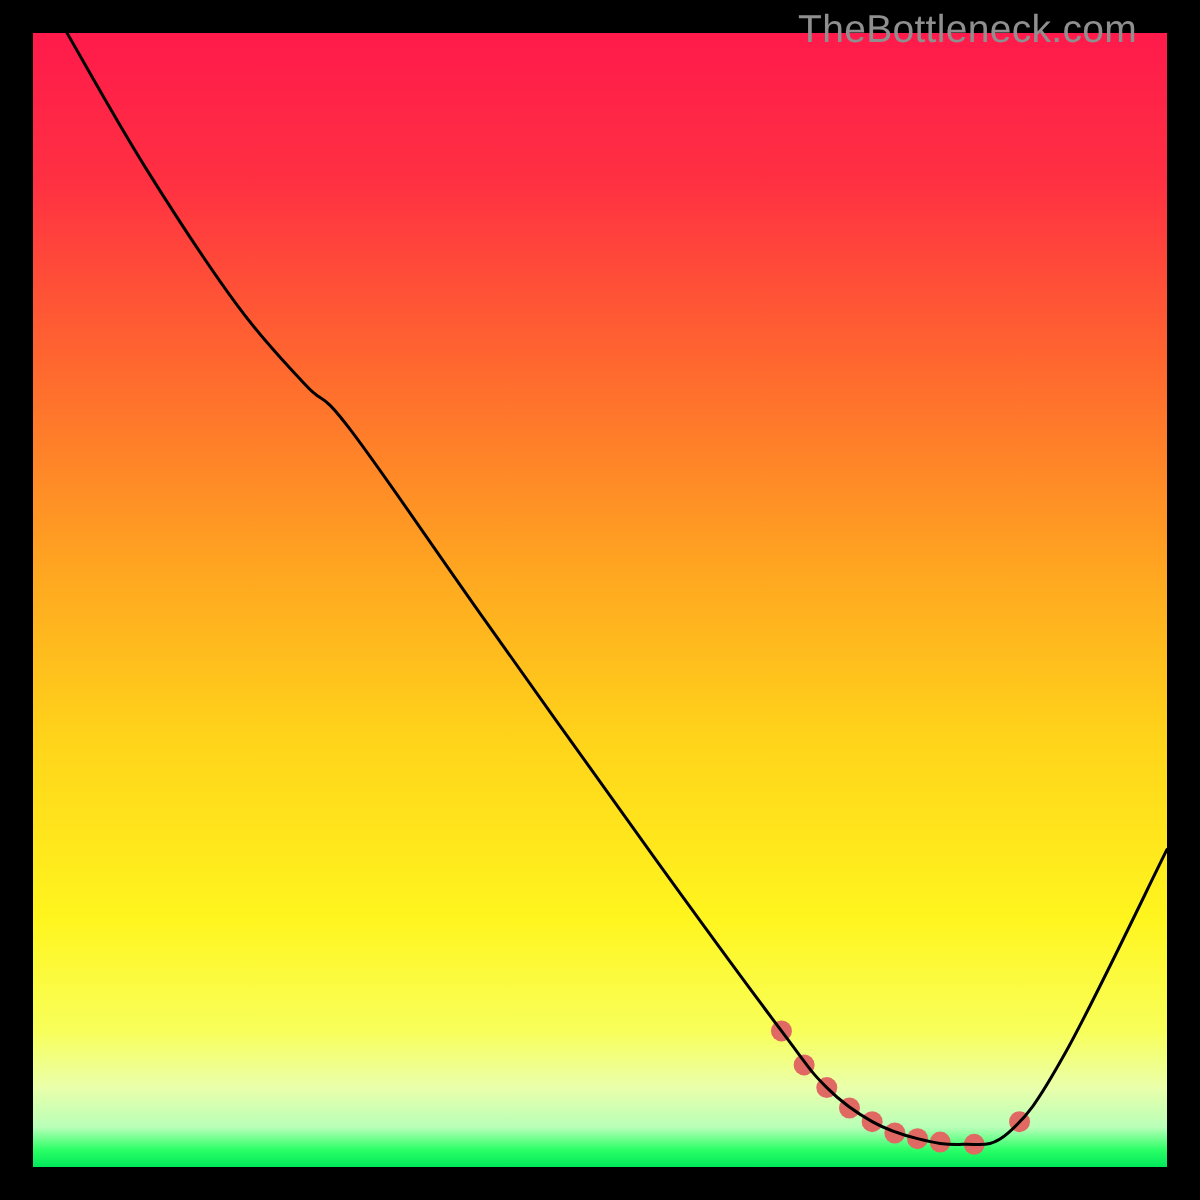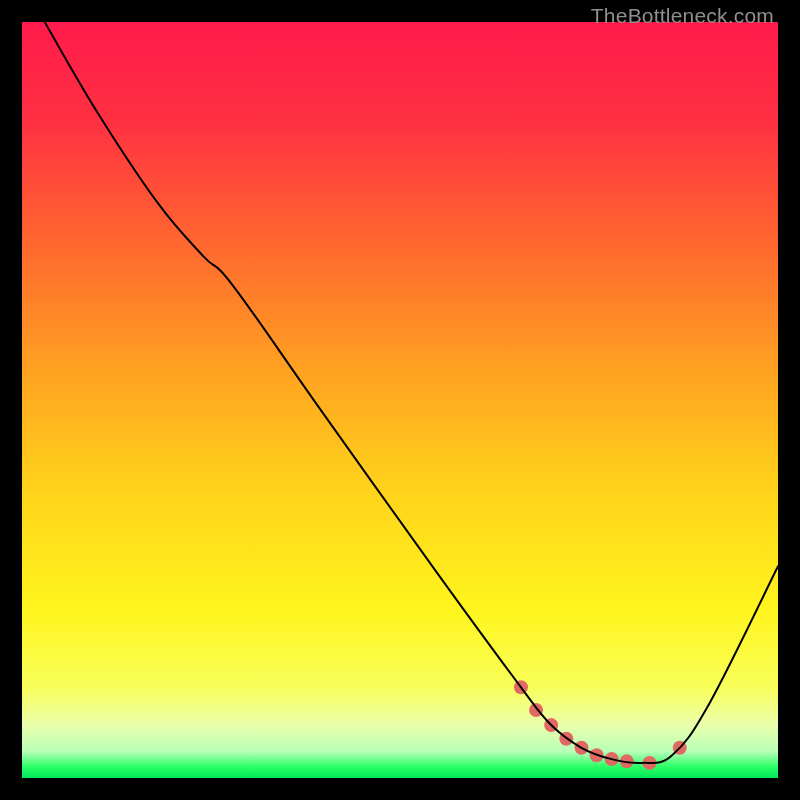--- a/index.html
+++ b/index.html
@@ -22,23 +22,23 @@
   .plot {
     position: absolute;
     left: 0;
     top: 0;
     width: 756px;
     height: 756px;
   }
   .watermark {
     position: absolute;
     top: 4px;
-    right: 26px;
+    right: 42px;
     color: #8f8f8f;
-    font-size: 21px;
+    font-size: 26px;
     font-weight: 500;
     letter-spacing: 0.2px;
     user-select: none;
     text-align: center;
   }
 </style>
 </head>
 <body>
 
 <div class="frame">

